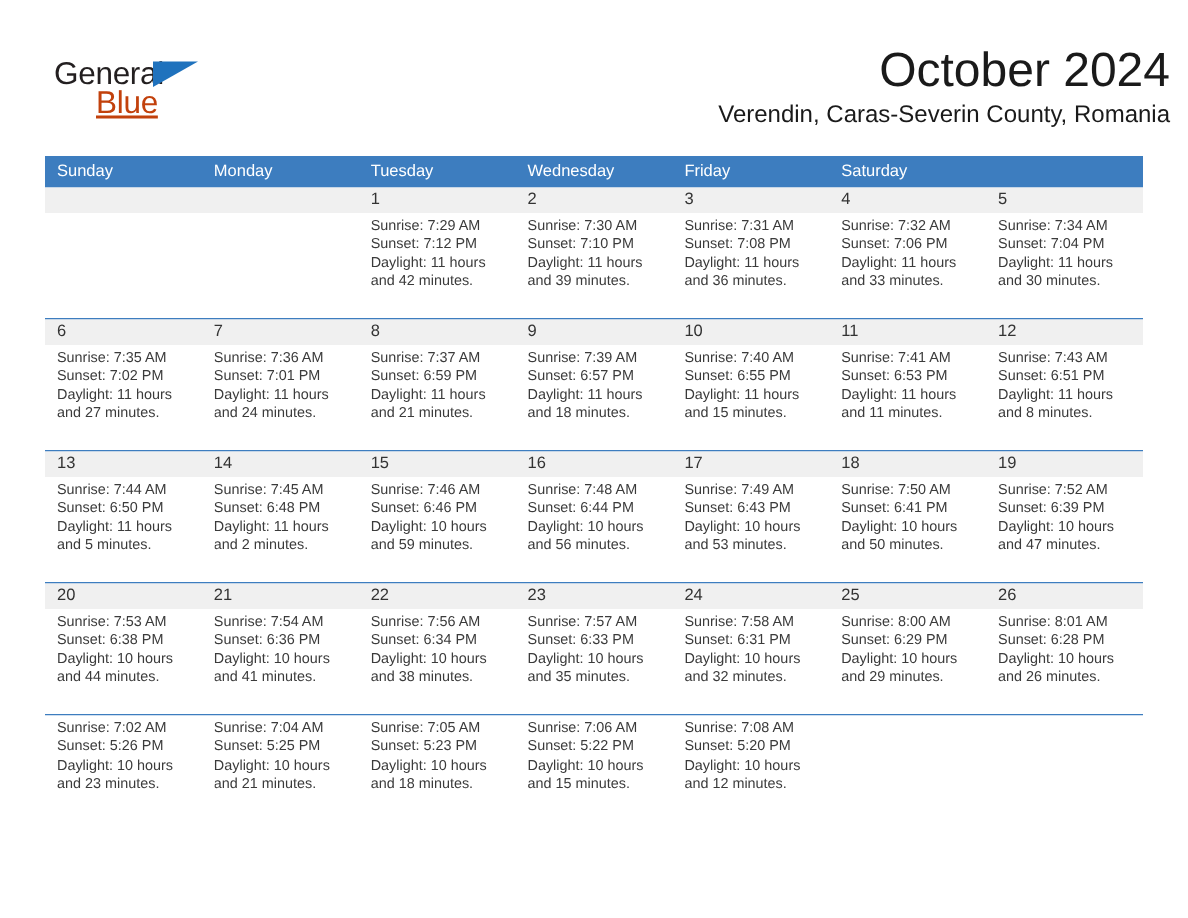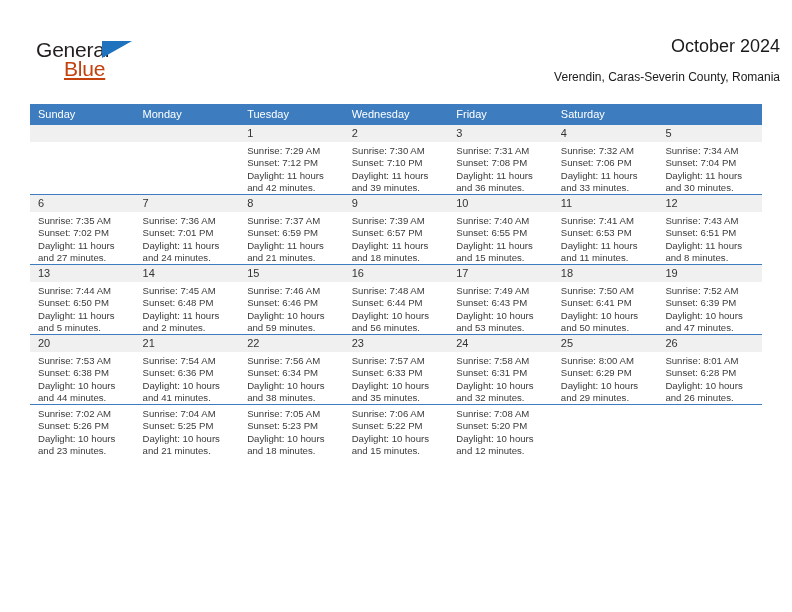--- a/index.html
+++ b/index.html
@@ -65,29 +65,29 @@
     font-family: "Liberation Sans", sans-serif;
     text-decoration: underline;
   }
   .title-block {
     position: absolute;
     right: 36px;
     top: 30px;
     text-align: right;
   }
   .cal-title {
-    font-size: 18px;
+    font-size: 32px;
     color: #1a1a1a;
     font-weight: normal;
     line-height: 32px;
     white-space: nowrap;
   }
   .cal-subtitle {
     margin-top: 6px;
-    font-size: 12px;
+    font-size: 16px;
     color: #1a1a1a;
     font-weight: normal;
     line-height: 18px;
     white-space: nowrap;
   }
 
   
   .calendar {
     position: absolute;
     left: 30px;
@@ -128,21 +128,21 @@
     padding-left: 8px;
     font-size: 11px;
     line-height: 17px;
     color: #333333;
     white-space: nowrap;
     overflow: hidden;
   }
   .week-body {
     display: flex;
     background: #ffffff;
-    height: 52px;
+    height: 70px;
   }
   .info-cell {
     flex: 0 0 104.57px;
     width: 104.57px;
     box-sizing: border-box;
     padding: 3px 6px 0 8px;
     font-size: 9.6px;
     line-height: 12.3px;
     color: #3b3b3b;
   }

